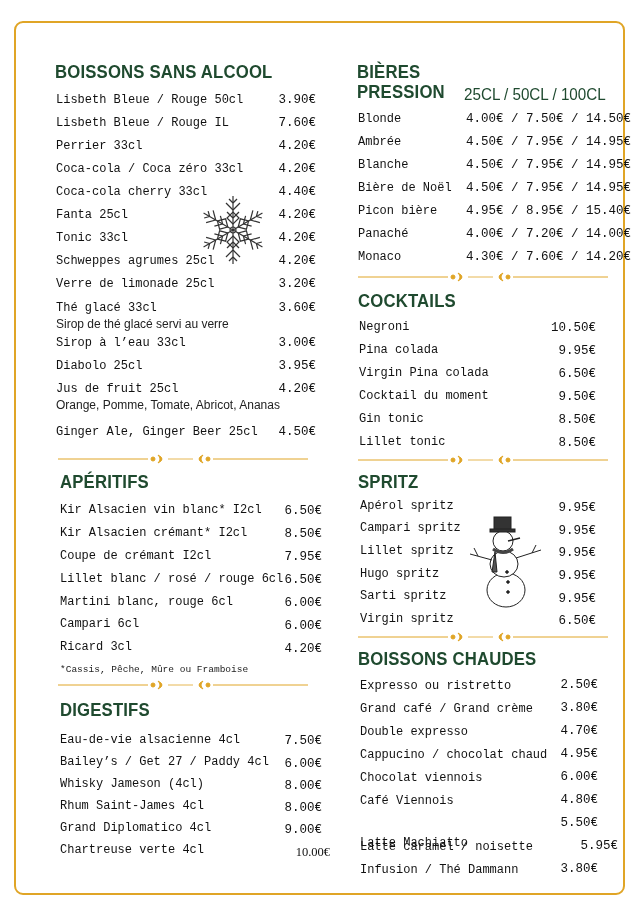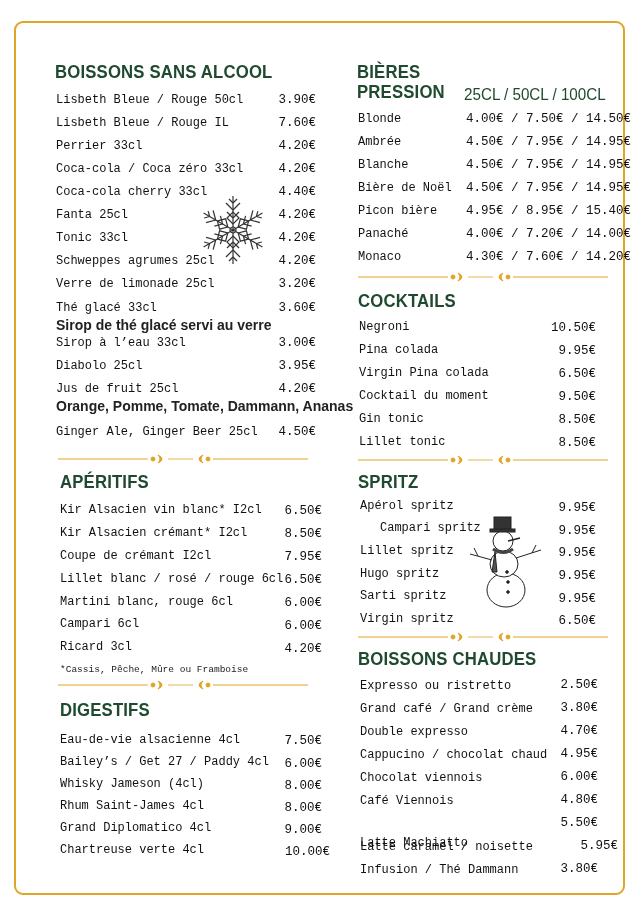--- a/index.html
+++ b/index.html
@@ -21,21 +21,21 @@
   .item {
     position:absolute; font-family:"Liberation Mono", monospace;
     font-size:12px; color:#111; white-space:nowrap;
   }
   .price {
     position:absolute; font-family:"Liberation Mono", monospace;
     font-size:12.5px; color:#111; white-space:nowrap; text-align:right;
   }
   .sub {
     position:absolute; font-family:"Liberation Sans", sans-serif;
-    font-size:14px; color:#222; white-space:nowrap;font-weight:bold;
+    font-size:12px; color:#222; white-space:nowrap;
   }
   .note {
     position:absolute; font-family:"Liberation Mono", monospace;
     font-size:9.5px; color:#222; white-space:nowrap;
   }
   .divider { position:absolute; height:10px; }
   .divider svg { display:block; }
   .deco { position:absolute; }
 </style>
 </head>
@@ -78,21 +78,21 @@
   <div class="sub" style="left:56px;top:317px;">Sirop de thé glacé servi au verre</div>
 
   <div class="item" style="left:56px;top:336px;">Sirop à l’eau 33cl</div>
   <div class="price" style="left:270px;top:336px;width:46px;">3.00€</div>
 
   <div class="item" style="left:56px;top:359px;">Diabolo 25cl</div>
   <div class="price" style="left:270px;top:359px;width:46px;">3.95€</div>
 
   <div class="item" style="left:56px;top:382px;">Jus de fruit 25cl</div>
   <div class="price" style="left:270px;top:382px;width:46px;">4.20€</div>
-  <div class="sub" style="left:56px;top:398px;">Orange, Pomme, Tomate, Dammann, Ananas</div>
+  <div class="sub" style="left:56px;top:398px;">Orange, Pomme, Tomate, Abricot, Ananas</div>
 
   <div class="item" style="left:56px;top:425px;">Ginger Ale, Ginger Beer 25cl</div>
   <div class="price" style="left:270px;top:425px;width:46px;">4.50€</div>
 </div>
 
 <div class="deco" style="left:195px;top:192px;width:76px;height:76px;">
   <svg width="76" height="76" viewBox="-38 -38 76 76">
     <g stroke="#333" stroke-width="1.2" fill="none">
       <g id="arm">
         <line x1="0" y1="0" x2="0" y2="-34"></line>
@@ -181,21 +181,21 @@
   <div class="item" style="left:60px;top:777px;">Whisky Jameson (4cl)</div>
   <div class="price" style="left:272px;top:779px;width:50px;">8.00€</div>
 
   <div class="item" style="left:60px;top:799px;">Rhum Saint-James 4cl</div>
   <div class="price" style="left:272px;top:801px;width:50px;">8.00€</div>
 
   <div class="item" style="left:60px;top:821px;">Grand Diplomatico 4cl</div>
   <div class="price" style="left:272px;top:823px;width:50px;">9.00€</div>
 
   <div class="item" style="left:60px;top:843px;">Chartreuse verte 4cl</div>
-  <div class="price" style="left:272px;top:845px;width:58px;">10.00€</div>
+  <div class="price" style="left:272px;top:845px;width:58px;font-family:Liberation Serif, serif;">10.00€</div>
 </div>
 
 <div>
   <div class="sec-title" style="left:357px;top:61px;">BIÈRES</div>
   <div class="sec-title" style="left:357px;top:81px;">PRESSION</div>
   <div class="sizes" style="left:464px;top:86px;">25CL  / 50CL / 100CL</div>
 
   <div class="item" style="left:358px;top:112px;">Blonde</div>
   <div class="price" style="left:466px;top:112px;width:150px;text-align:left;">4.00€ / 7.50€ / 14.50€</div>
 
@@ -267,21 +267,21 @@
     </g>
   </svg>
 </div>
 
 <div>
   <div class="sec-title" style="left:358px;top:471px;">SPRITZ</div>
 
   <div class="item" style="left:360px;top:499px;text-align:right;">Apérol spritz</div>
   <div class="price" style="left:540px;top:501px;width:56px;">9.95€</div>
 
-  <div class="item" style="left:380px;top:521px;">Campari spritz</div>
+  <div class="item" style="left:360px;top:521px;">Campari spritz</div>
   <div class="price" style="left:540px;top:524px;width:56px;">9.95€</div>
 
   <div class="item" style="left:360px;top:544px;">Lillet spritz</div>
   <div class="price" style="left:540px;top:546px;width:56px;">9.95€</div>
 
   <div class="item" style="left:360px;top:567px;">Hugo spritz</div>
   <div class="price" style="left:540px;top:569px;width:56px;">9.95€</div>
 
   <div class="item" style="left:360px;top:589px;">Sarti spritz</div>
   <div class="price" style="left:540px;top:592px;width:56px;">9.95€</div>

